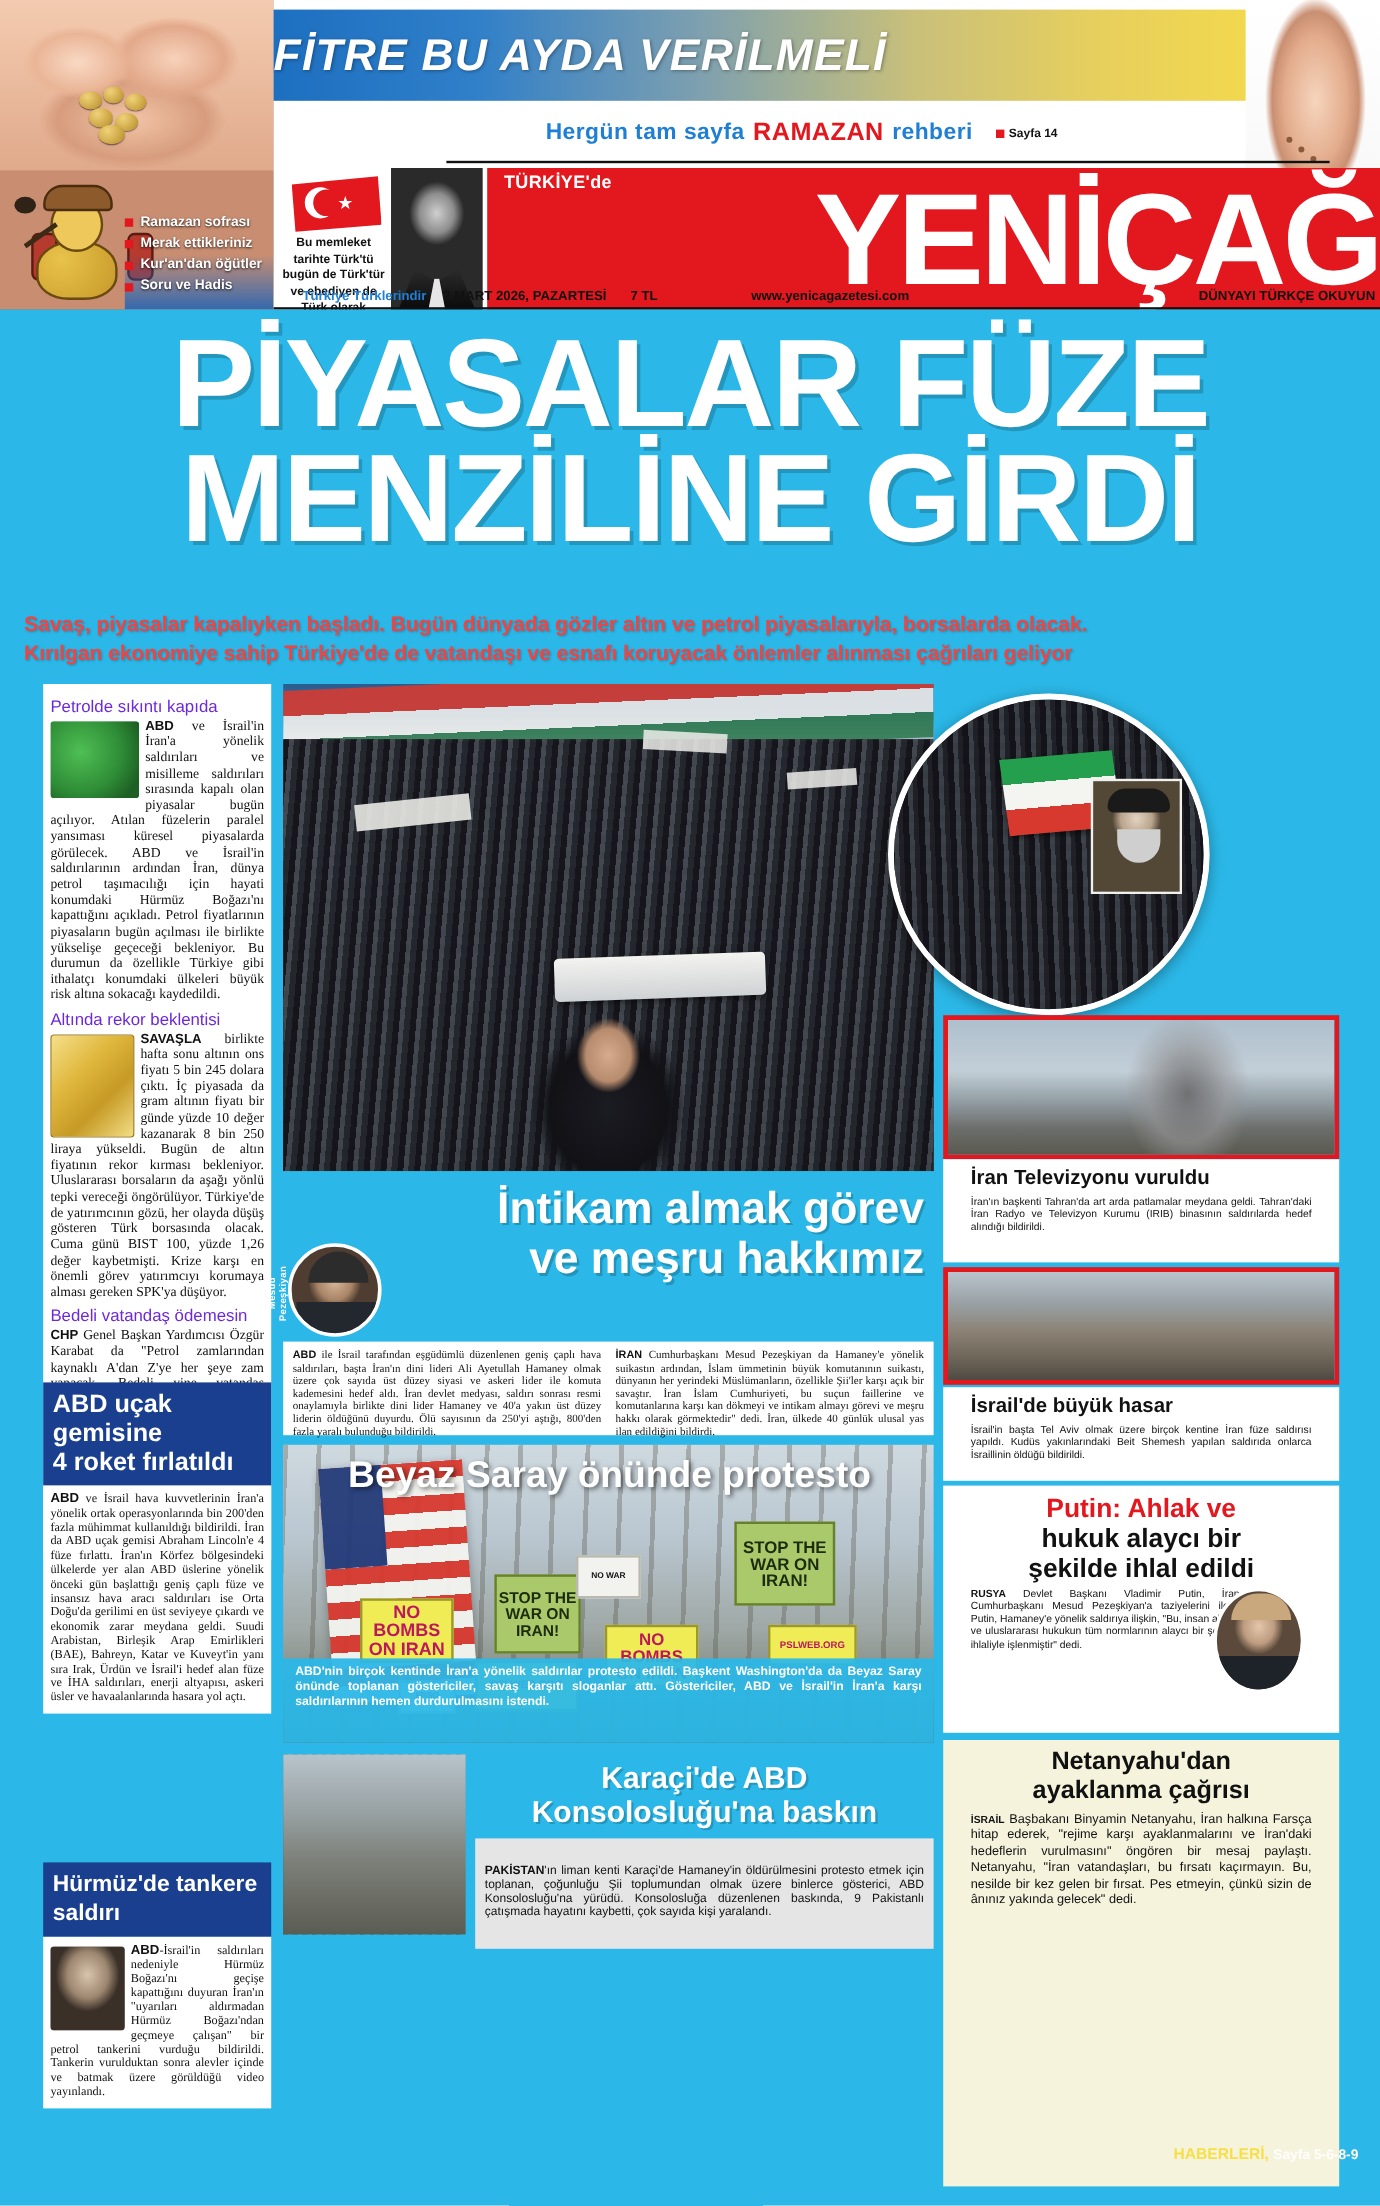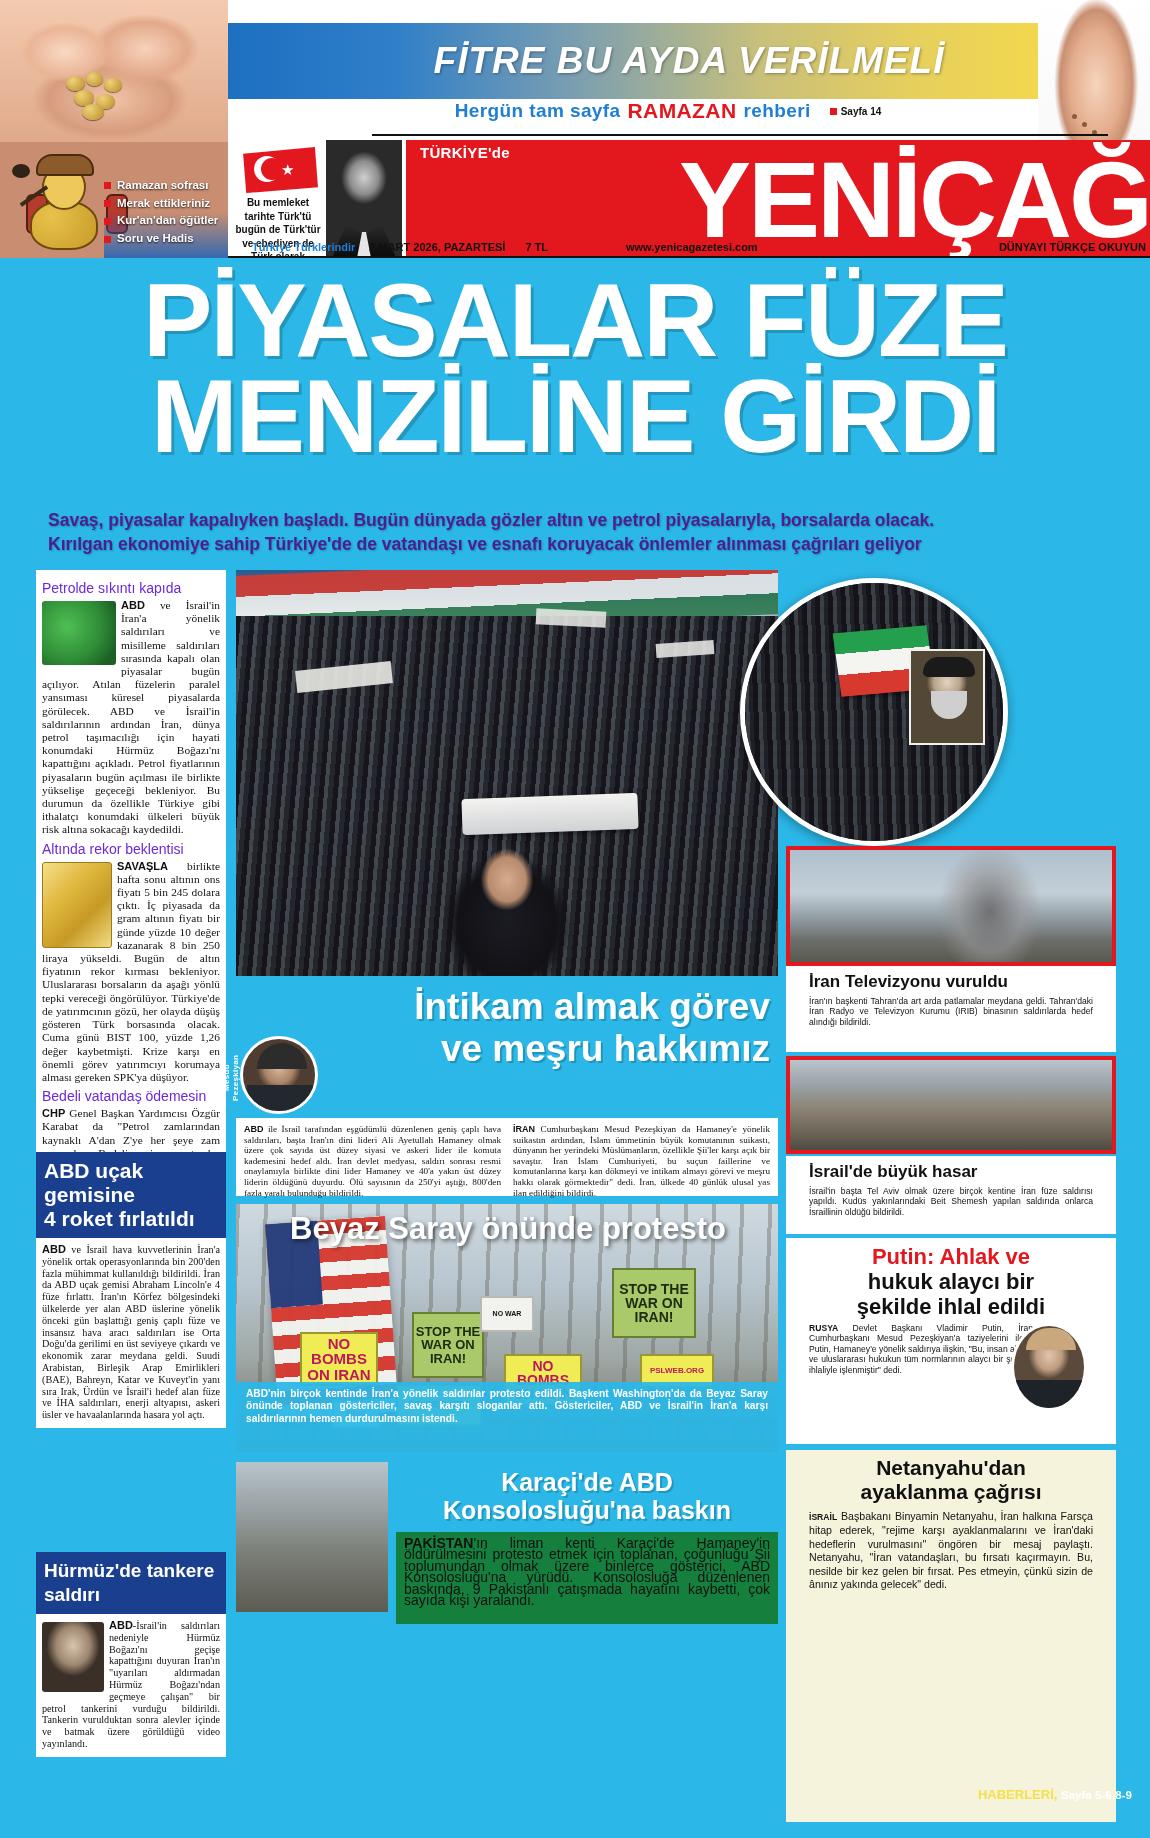--- a/index.html
+++ b/index.html
@@ -85,21 +85,21 @@
     position:absolute; left:104px; bottom:0; width:124px; height:46px;
     background: linear-gradient(to top, rgba(26,98,186,.85), rgba(26,98,186,0));
     pointer-events:none;
   }
 
   .promo-right { position:absolute; left:228px; top:0; width:922px; height:258px; background:#fff; }
 
   .fitre-band {
     position:absolute; left:0; top:8px; width:922px; height:76px;
     background: linear-gradient(to right, #1d6fc0 0%, #2f7fc9 18%, #7c9fb0 38%, #c9c07a 58%, #e6cf5e 74%, #f2d84e 88%, #f6e06a 100%);
-    display:flex; align-items:center; justify-content:center;margin-top:15px;
+    display:flex; align-items:center; justify-content:flex-start;
   }
   .fitre-band h1 {
     color:#fff; font-size:37px; font-weight:bold; font-style:italic;
     letter-spacing:1px; text-shadow: 1px 1px 3px rgba(0,0,0,.35);
     font-family:"Liberation Sans", sans-serif;
   }
   .praying-hands {
     position:absolute; right:0; top:0; width:112px; height:182px;
     background:
       radial-gradient(ellipse 42px 86px at 52% 46%, #f6d5bd 0%, #e3ac8c 62%, #c98f72 86%, rgba(200,150,120,0) 100%),
@@ -195,22 +195,22 @@
 
   .hero-title {
     position:absolute; left:26px; top:272px; width:1098px;
     color:#fff; font-weight:bold; text-align:center;
     font-size:104px; line-height:96px; letter-spacing:-2px;
     text-shadow: 3px 3px 0 rgba(0,0,0,.18);
   }
   .hero-title .l2 { display:block; }
 
   .hero-sub {
-    position:absolute; left:48px; top:508px; width:1080px;
-    color:#4c1d95; font-weight:bold; font-size:17.5px; line-height:24px;
+    position:absolute; left:20px; top:508px; width:1080px;
+    color:#ef4444; font-weight:bold; font-size:17.5px; line-height:24px;
     text-shadow: 1px 1px 2px rgba(0,0,0,.25);
   }
 
   
   .left-col { position:absolute; left:36px; top:570px; width:190px; }
   .lc-white { background:#fff; padding:6px 6px 8px; }
   .lc-head { color:#6d28d9; font-weight:normal; font-size:14px; margin:4px 0 3px; }
   .lc-body {
     font-family:"Liberation Serif", serif; font-size:11.4px; line-height:13.2px;
     text-align:justify; color:#111;
@@ -453,22 +453,22 @@
       linear-gradient(to bottom, #b8c4cb 0%, #9aa3a6 30%, #7c7f78 60%, #5b5c52 100%),
       repeating-linear-gradient(90deg, rgba(20,20,24,.5) 0 4px, rgba(120,124,128,.4) 4px 8px);
   }
   .karachi-right { flex:1; }
   .karachi-right h3 {
     color:#fff; font-weight:bold; font-size:25px; line-height:28px;
     text-align:center; padding:6px 4px 8px;
     text-shadow: 2px 2px 0 rgba(0,0,0,.18);
   }
   .karachi-text {
-    background:#15803d; padding:6px 8px;
-    font-family:"Liberation Sans", sans-serif; font-size:14px; line-height:11.4px;
+    background:#e5e5e5; padding:22px 8px;
+    font-family:"Liberation Sans", sans-serif; font-size:10px; line-height:11.4px;
     text-align:justify; color:#111; height:92px;
   }
 
   .footer-note {
     position:absolute; right:18px; bottom:36px;
     font-weight:bold; font-size:13px; color:#f6e04a;
   }
   .footer-note span.w { color:#fff; font-size:11.5px; }
 
   .hr-masthead-bottom { position:absolute; left:228px; top:256px; width:922px; height:2px; background:#111; }

